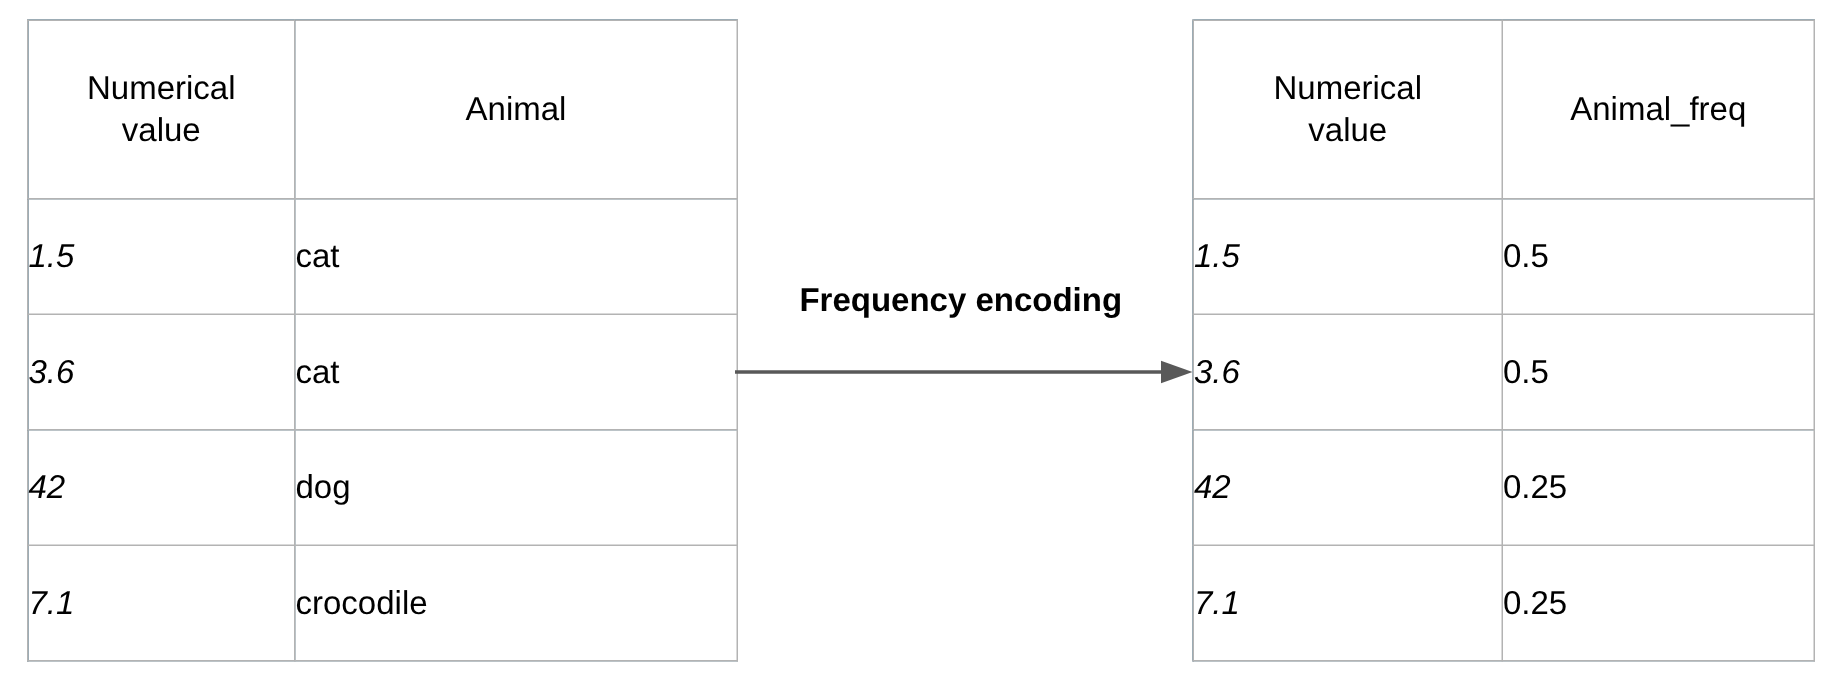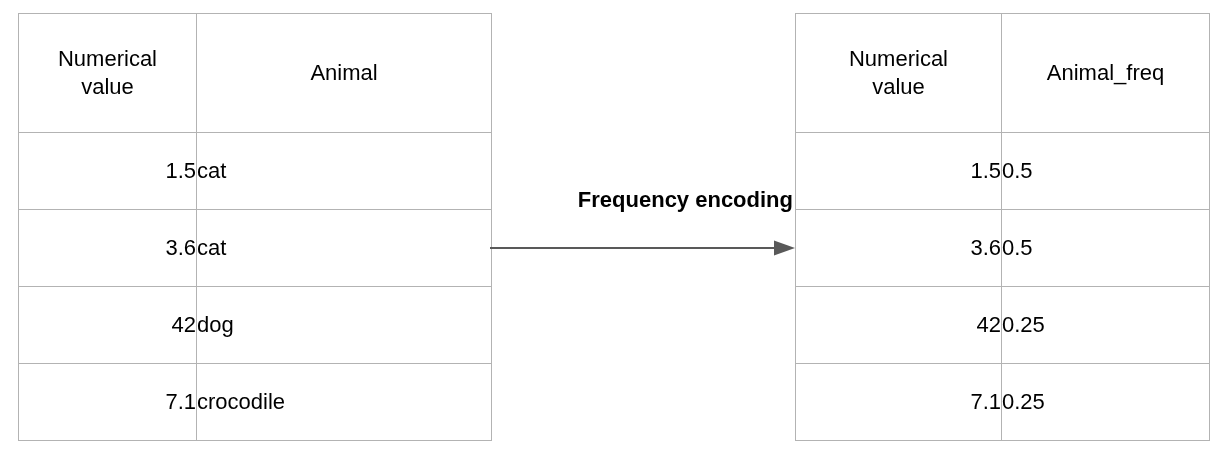--- a/index.html
+++ b/index.html
@@ -66,37 +66,37 @@
     padding: 0 8px;
   }
 
   .row-cell {
     height: 76px;
     vertical-align: middle;
     font-size: 22px;
     line-height: 26px;
     color: #000000;
   }
-  .cell-center { text-align: right; }
+  .cell-center { text-align: left; font-style: italic; }
   .cell-left   { text-align: left; padding-left: 17px; margin-top: 24px; }
 
   
   .arrow-group {
     position: absolute;
     left: 488px;
     top: 186px;
     width: 310px;
     height: 80px;
   }
   .arrow-label {
     position: absolute;
     left: 0px;
     top: 0px;
     width: 305px;
-    text-align: right;
+    text-align: center;
     font-size: 22px;
     font-weight: bold;
     line-height: 28px;
     color: #000000;
     white-space: nowrap;
   }
   .arrow-svg {
     position: absolute;
     left: 0px;
     top: 48px;

